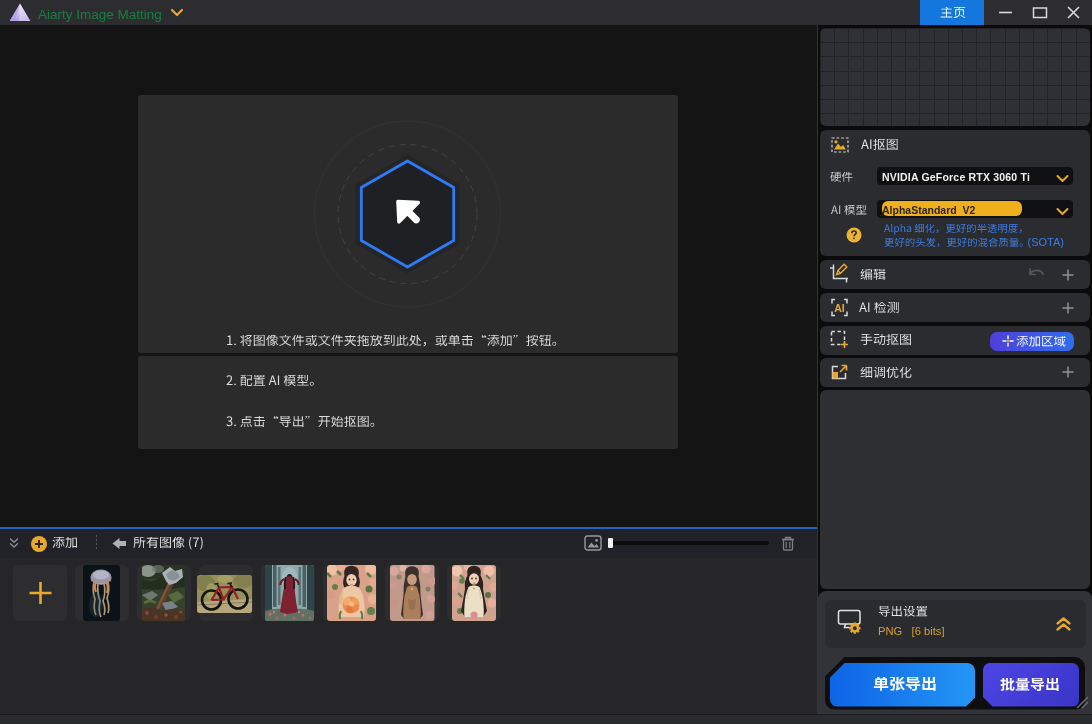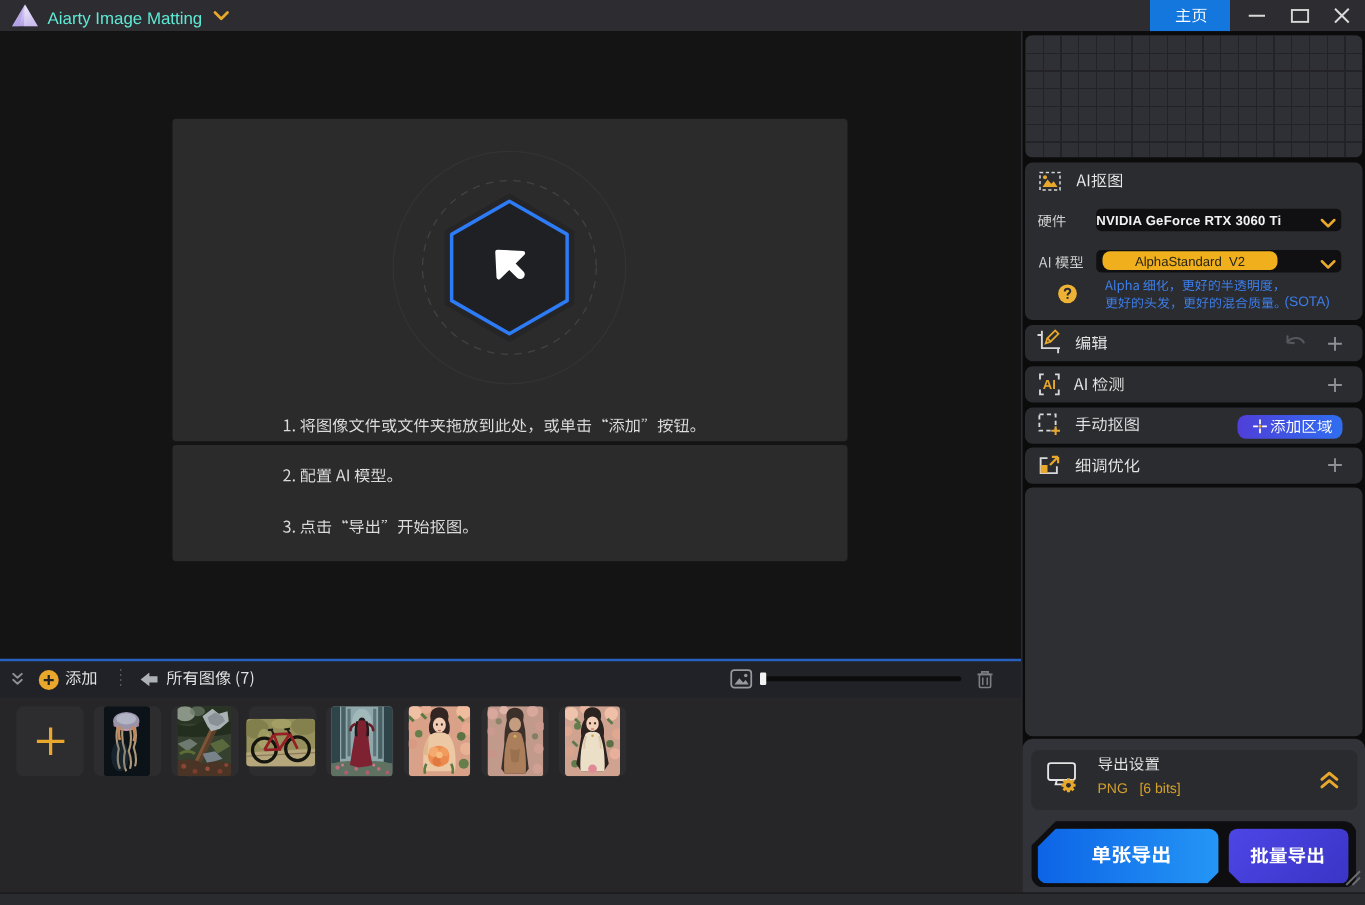--- a/index.html
+++ b/index.html
@@ -25,21 +25,21 @@
         <linearGradient id="lg1" x1="0" y1="0" x2="0.6" y2="1">
 <stop offset="0" stop-color="#f3eefc"></stop>
           <stop offset="0.55" stop-color="#cfc2f0"></stop>
           <stop offset="1" stop-color="#ab96e4"></stop>
         </linearGradient>
       </defs>
 <path d="M11 0.5 L21.3 18 L0.7 18 Z" fill="url(#lg1)" stroke="none"></path>
 <path d="M11 0.5 L21.3 18 L10 18 Z" fill="#fff" opacity="0.38"></path>
 <path d="M11 0.5 L6.2 18 L0.7 18 Z" fill="#ab97e2" opacity="0.6"></path>
 </svg>
-    <div class="abs" style="left:38px;top:1.5px;height:25px;line-height:25px;font-size:13.5px;color:#5eead4">Aiarty Image Matting</div>
+    <div class="abs" style="left:38px;top:1.5px;height:25px;line-height:25px;font-size:13.5px;color:#15803d">Aiarty Image Matting</div>
     <svg class="abs" style="left:170px;top:8px" width="14" height="10" viewBox="0 0 14 10">
       <path d="M2 2 L7 7 L12 2" stroke="#e8a82c" stroke-width="2.2" fill="none" stroke-linecap="round" stroke-linejoin="round"></path>
     </svg>
     <div class="abs" style="left:920px;top:0;width:64px;height:25px;background:#1477dd"></div>
     <div class="abs" style="left:939.5px;top:7px"><svg width="28" height="18" viewBox="0 0 28 18">
         <path fill="#ffffff" transform="translate(0,10.0)" d="M4.9 -10.3C5.7 -9.8 6.6 -8.9 7.1 -8.3H1.3V-7.4H6V-4.5H1.9V-3.6H6V-0.4H0.7V0.6H12.3V-0.4H7V-3.6H11.1V-4.5H7V-7.4H11.7V-8.3H7.4L8.1 -8.8C7.5 -9.4 6.5 -10.3 5.7 -10.9ZM19 -6V-3.7C19 -2.3 18.5 -0.7 13.7 0.2C13.9 0.5 14.1 0.8 14.2 1C19.3 -0.1 20 -1.9 20 -3.6V-6ZM20.1 -1.4C21.6 -0.7 23.6 0.4 24.5 1.1L25.1 0.3C24.1 -0.4 22.1 -1.4 20.7 -2.1ZM15.2 -7.7V-1.7H16.2V-6.8H22.9V-1.7H23.9V-7.7H19.2C19.5 -8.2 19.7 -8.7 20 -9.3H25.2V-10.2H14V-9.3H18.8C18.7 -8.8 18.4 -8.2 18.2 -7.7Z"></path>
       </svg></div>
     <svg class="abs" style="left:995px;top:0" width="97" height="25" viewBox="0 0 97 25">
 <path d="M4 12.5 H17" stroke="#d9d9d9" stroke-width="1.6"></path>
 <rect x="38.5" y="8" width="13" height="9.5" fill="none" stroke="#d9d9d9" stroke-width="1.5"></rect>
@@ -261,30 +261,30 @@
 <path d="M3 12.5 L7 6.5 L10 10 L12 8 L15 12.5 Z" fill="#e8a82c"></path>
 <circle cx="5" cy="4.8" r="1.6" fill="#e8a82c"></circle>
 </svg>
     <div class="abs" style="left:861px;top:139.2px"><svg width="39" height="18" viewBox="0 0 39 18">
         <path fill="#e8e8e8" transform="translate(0,10.0)" d="M0.1 0H1.3L2.2 -2.9H5.7L6.6 0H7.9L4.6 -9.5H3.3ZM2.5 -3.9 3 -5.3C3.3 -6.4 3.6 -7.4 3.9 -8.6H4C4.3 -7.4 4.6 -6.4 4.9 -5.3L5.4 -3.9ZM9.2 0H10.4V-9.5H9.2ZM23.9 -10.2H17.1V0.5H24.2V-0.4H18V-9.3H23.9ZM14.1 -10.9V-8.3H12.3V-7.4H14.1V-4.5C13.4 -4.4 12.7 -4.2 12.2 -4L12.4 -3.1L14.1 -3.6V-0.2C14.1 0 14 0.1 13.8 0.1C13.7 0.1 13.1 0.1 12.5 0.1C12.6 0.3 12.7 0.7 12.8 1C13.7 1 14.2 0.9 14.6 0.8C14.9 0.7 15 0.4 15 -0.2V-3.9L16.7 -4.4L16.5 -5.3L15 -4.8V-7.4H16.5V-8.3H15V-10.9ZM22.3 -8.5C22 -7.5 21.6 -6.6 21.1 -5.7C20.5 -6.6 19.8 -7.4 19.1 -8.2L18.4 -7.7C19.1 -6.9 19.9 -5.8 20.6 -4.8C19.9 -3.6 19.1 -2.5 18.3 -1.7C18.5 -1.5 18.8 -1.2 19 -1C19.8 -1.8 20.5 -2.8 21.2 -4C21.8 -3 22.4 -2.1 22.7 -1.4L23.5 -1.9C23.1 -2.7 22.5 -3.8 21.7 -4.9C22.3 -5.9 22.8 -7.1 23.2 -8.3ZM29.6 -3.6C30.6 -3.4 32 -3 32.7 -2.6L33.1 -3.2C32.4 -3.6 31 -4 30 -4.2ZM28.3 -2C30.1 -1.8 32.3 -1.2 33.6 -0.8L34 -1.5C32.7 -1.9 30.5 -2.4 28.7 -2.6ZM25.8 -10.3V1H26.7V0.5H35.7V1H36.6V-10.3ZM26.7 -0.4V-9.5H35.7V-0.4ZM30.1 -9.2C29.4 -8.1 28.3 -7.1 27.2 -6.5C27.4 -6.3 27.8 -6 27.9 -5.9C28.3 -6.1 28.7 -6.4 29.1 -6.8C29.5 -6.4 30 -6 30.5 -5.6C29.4 -5.1 28.1 -4.7 27 -4.5C27.1 -4.3 27.4 -3.9 27.4 -3.7C28.7 -4 30.1 -4.5 31.3 -5.1C32.4 -4.6 33.6 -4.1 34.9 -3.8C35 -4.1 35.2 -4.4 35.4 -4.6C34.3 -4.8 33.1 -5.1 32.1 -5.6C33.1 -6.3 33.9 -7 34.5 -7.9L33.9 -8.2L33.7 -8.2H30.4C30.6 -8.4 30.8 -8.7 30.9 -8.9ZM29.6 -7.3 29.7 -7.4H33.1C32.6 -6.9 32 -6.4 31.3 -6C30.6 -6.4 30.1 -6.9 29.6 -7.3Z"></path>
       </svg></div>
     <div class="abs" style="left:830px;top:171.7px"><svg width="25" height="16" viewBox="0 0 25 16">
         <path fill="#cfcfcf" transform="translate(0,8.9)" d="M4.9 -7.3V-2.9H7.3C7.2 -2.4 7 -1.8 6.7 -1.3C6.3 -1.7 5.9 -2.1 5.7 -2.6L5 -2.4C5.3 -1.8 5.7 -1.2 6.2 -0.8C5.7 -0.3 5.1 0 4.1 0.3C4.3 0.4 4.6 0.8 4.7 0.9C5.6 0.6 6.3 0.2 6.8 -0.3C7.8 0.4 9.1 0.8 10.6 0.9C10.7 0.7 10.9 0.4 11.1 0.2C9.6 0.1 8.3 -0.3 7.3 -0.9C7.8 -1.5 8 -2.2 8.1 -2.9H10.7V-7.3H8.2V-8.4H10.9V-9.2H4.7V-8.4H7.3V-7.3ZM5.7 -4.8H7.3V-4.2L7.3 -3.6H5.7ZM8.2 -3.6 8.2 -4.2V-4.8H9.9V-3.6ZM5.7 -6.6H7.3V-5.5H5.7ZM8.2 -6.6H9.9V-5.5H8.2ZM0.6 -9.1V-8.3H2C1.7 -6.5 1.2 -4.9 0.4 -3.8C0.5 -3.6 0.7 -3 0.8 -2.8C1 -3.1 1.2 -3.4 1.4 -3.8V0.4H2.1V-0.5H4.4V-5.5H2.1C2.4 -6.4 2.7 -7.3 2.8 -8.3H4.5V-9.1ZM2.1 -4.7H3.6V-1.3H2.1ZM15.1 -3.9V-3.1H18.4V0.9H19.3V-3.1H22.5V-3.9H19.3V-6.5H22V-7.3H19.3V-9.5H18.4V-7.3H16.9C17.1 -7.8 17.2 -8.4 17.3 -8.9L16.5 -9.1C16.2 -7.6 15.7 -6.1 15.1 -5.1C15.3 -5 15.6 -4.8 15.8 -4.7C16.1 -5.2 16.4 -5.8 16.6 -6.5H18.4V-3.9ZM14.6 -9.6C14 -7.9 12.9 -6.2 11.9 -5C12 -4.8 12.3 -4.4 12.4 -4.2C12.7 -4.6 13.1 -5 13.4 -5.5V0.9H14.2V-6.9C14.7 -7.7 15.1 -8.5 15.4 -9.4Z"></path>
       </svg></div>
     <div class="dd" style="left:877px;top:166.5px"></div>
-    <div class="abs" style="left:877px;top:170.5px;width:158px;font-size:10.5px;font-weight:bold;letter-spacing:0.2px;color:#f2f2f2">NVIDIA GeForce RTX 3060 Ti</div>
+    <div class="abs" style="left:877px;top:170.5px;width:158px;text-align:center;font-size:10.5px;font-weight:bold;letter-spacing:0.2px;color:#f2f2f2">NVIDIA GeForce RTX 3060 Ti</div>
     <svg class="abs" style="left:1055px;top:173.8px" width="15" height="10" viewBox="0 0 15 10">
       <path d="M2.5 2 L7.5 7 L12.5 2" stroke="#e8a82c" stroke-width="2" fill="none" stroke-linecap="round" stroke-linejoin="round"></path>
     </svg>
     <div class="abs" style="left:831px;top:205.4px"><svg width="37" height="16" viewBox="0 0 37 16">
         <path fill="#cfcfcf" transform="translate(0,8.9)" d="M0 0H1.1L1.9 -2.6H5L5.8 0H6.9L4.1 -8.4H2.9ZM2.2 -3.4 2.6 -4.7C2.9 -5.7 3.2 -6.6 3.4 -7.6H3.5C3.8 -6.6 4 -5.7 4.3 -4.7L4.7 -3.4ZM8.2 0H9.2V-8.4H8.2ZM18.4 -4.8H22.4V-4H18.4ZM18.4 -6.2H22.4V-5.4H18.4ZM21.4 -9.7V-8.7H19.6V-9.7H18.8V-8.7H17.1V-8H18.8V-7.1H19.6V-8H21.4V-7.1H22.2V-8H23.8V-8.7H22.2V-9.7ZM17.6 -6.9V-3.3H19.9C19.9 -3 19.8 -2.7 19.7 -2.4H16.8V-1.6H19.5C19 -0.7 18.2 -0.1 16.5 0.2C16.7 0.4 16.9 0.7 17 0.9C19 0.4 19.9 -0.4 20.4 -1.6C21 -0.3 22 0.5 23.5 0.9C23.6 0.7 23.9 0.4 24 0.2C22.7 -0.1 21.8 -0.7 21.2 -1.6H23.8V-2.4H20.6C20.7 -2.7 20.7 -3 20.7 -3.3H23.2V-6.9ZM14.9 -9.7V-7.4H13.5V-6.6H14.9V-6.6C14.6 -5.1 14 -3.2 13.3 -2.3C13.5 -2.1 13.7 -1.7 13.8 -1.4C14.2 -2.1 14.6 -3.2 14.9 -4.3V0.9H15.8V-5C16.1 -4.4 16.4 -3.7 16.6 -3.3L17.1 -3.9C17 -4.3 16.1 -5.7 15.8 -6.2V-6.6H17V-7.4H15.8V-9.7ZM31.7 -9V-5.2H32.5V-9ZM33.9 -9.6V-4.5C33.9 -4.3 33.8 -4.3 33.7 -4.2C33.5 -4.2 32.9 -4.2 32.3 -4.3C32.4 -4 32.5 -3.7 32.5 -3.5C33.4 -3.5 33.9 -3.5 34.3 -3.6C34.6 -3.7 34.7 -4 34.7 -4.4V-9.6ZM28.9 -8.4V-6.8H27.5V-6.9V-8.4ZM25.2 -6.8V-6.1H26.6C26.5 -5.3 26.1 -4.5 25.1 -3.9C25.3 -3.8 25.6 -3.5 25.7 -3.3C26.9 -4 27.3 -5.1 27.4 -6.1H28.9V-3.6H29.7V-6.1H31V-6.8H29.7V-8.4H30.8V-9.2H25.6V-8.4H26.7V-6.9V-6.8ZM29.8 -3.8V-2.5H26.2V-1.7H29.8V-0.3H25V0.5H35.4V-0.3H30.7V-1.7H34.2V-2.5H30.7V-3.8Z"></path>
       </svg></div>
     <div class="dd" style="left:877px;top:200px"></div>
     <div class="abs" style="left:882px;top:201.2px;width:140px;height:15.3px;background:#f0b01e;border-radius:6px"></div>
-    <div class="abs" style="left:882px;top:204.3px;width:140px;text-align:center;font-size:10.5px;font-weight:normal;color:#2a2415;white-space:pre">AlphaStandard  V2</div>
+    <div class="abs" style="left:882px;top:204.3px;width:140px;font-size:10.5px;font-weight:bold;color:#2a2415;white-space:pre">AlphaStandard  V2</div>
     <svg class="abs" style="left:1055px;top:206.8px" width="15" height="10" viewBox="0 0 15 10">
       <path d="M2.5 2 L7.5 7 L12.5 2" stroke="#e8a82c" stroke-width="2" fill="none" stroke-linecap="round" stroke-linejoin="round"></path>
     </svg>
     <svg class="abs" style="left:846px;top:227px" width="16" height="16" viewBox="0 0 16 16">
       <circle cx="8" cy="8" r="7.5" fill="#eeb234"></circle>
       <path d="M5.8 6.2 C5.8 4.8 6.8 4 8 4 C9.3 4 10.2 4.8 10.2 6 C10.2 7.4 8 7.6 8 9.3" stroke="#2b2c30" stroke-width="1.6" fill="none"></path>
       <rect x="7.3" y="10.6" width="1.5" height="1.5" fill="#2b2c30"></rect>
     </svg>
     <div class="abs" style="left:883.5px;top:224.2px"><svg width="146" height="15" viewBox="0 0 146 15">
         <path fill="#3d7de8" transform="translate(0,8.0)" d="M0 0H1L1.7 -2.3H4.5L5.3 0H6.3L3.7 -7.6H2.6ZM2 -3.1 2.4 -4.3C2.6 -5.1 2.9 -5.9 3.1 -6.8H3.2C3.4 -6 3.7 -5.1 3.9 -4.3L4.3 -3.1ZM8.3 0.1C8.5 0.1 8.7 0.1 8.8 0.1L8.7 -0.7C8.6 -0.7 8.5 -0.7 8.5 -0.7C8.4 -0.7 8.2 -0.8 8.2 -1.1V-8.3H7.3V-1.1C7.3 -0.3 7.6 0.1 8.3 0.1ZM10.2 2.4H11.2V0.5L11.2 -0.5C11.7 -0.1 12.2 0.1 12.7 0.1C14 0.1 15.2 -1 15.2 -2.9C15.2 -4.7 14.4 -5.8 12.9 -5.8C12.3 -5.8 11.6 -5.4 11.1 -5H11.1L11 -5.6H10.2ZM12.6 -0.7C12.2 -0.7 11.7 -0.8 11.2 -1.2V-4.2C11.7 -4.7 12.2 -5 12.7 -5C13.8 -5 14.2 -4.2 14.2 -2.9C14.2 -1.5 13.5 -0.7 12.6 -0.7ZM16.7 0H17.6V-4.1C18.2 -4.7 18.6 -5 19.2 -5C19.9 -5 20.2 -4.5 20.2 -3.5V0H21.2V-3.6C21.2 -5 20.7 -5.8 19.5 -5.8C18.7 -5.8 18.1 -5.4 17.6 -4.8L17.6 -6V-8.3H16.7ZM24.3 0.1C25 0.1 25.6 -0.2 26.2 -0.7H26.2L26.3 0H27.1V-3.5C27.1 -4.9 26.5 -5.8 25.1 -5.8C24.2 -5.8 23.4 -5.4 22.9 -5.1L23.3 -4.4C23.7 -4.7 24.3 -5 24.9 -5C25.9 -5 26.1 -4.3 26.1 -3.6C23.7 -3.3 22.7 -2.7 22.7 -1.5C22.7 -0.4 23.3 0.1 24.3 0.1ZM24.6 -0.6C24 -0.6 23.6 -0.9 23.6 -1.5C23.6 -2.3 24.2 -2.7 26.1 -2.9V-1.4C25.6 -0.9 25.1 -0.6 24.6 -0.6ZM30.6 -0.6 30.7 0.2C31.8 0 33.1 -0.2 34.5 -0.5L34.4 -1.2C33 -1 31.6 -0.7 30.6 -0.6ZM30.8 -4.4C31 -4.5 31.3 -4.5 32.7 -4.7C32.2 -4 31.7 -3.5 31.5 -3.3C31.1 -2.9 30.9 -2.7 30.6 -2.6C30.7 -2.4 30.8 -2.1 30.9 -1.9C31.1 -2 31.5 -2.1 34.5 -2.6C34.4 -2.8 34.4 -3.1 34.4 -3.3L32.1 -2.9C33 -3.8 33.8 -4.9 34.6 -6L33.9 -6.4C33.7 -6.1 33.5 -5.7 33.3 -5.4L31.7 -5.3C32.4 -6.2 33.1 -7.3 33.6 -8.5L32.8 -8.8C32.3 -7.5 31.5 -6.2 31.2 -5.8C31 -5.5 30.8 -5.2 30.6 -5.2C30.6 -5 30.8 -4.6 30.8 -4.4ZM37 -0.7H35.5V-3.7H37ZM37.7 -0.7V-3.7H39.1V-0.7ZM34.7 -8.2V0.7H35.5V0H39.1V0.6H39.9V-8.2ZM37 -4.4H35.5V-7.4H37ZM37.7 -4.4V-7.4H39.1V-4.4ZM49.6 -7.2C48.9 -6.1 47.9 -5.1 46.8 -4.2V-8.5H46V-3.6C45.3 -3.1 44.6 -2.7 44 -2.4C44.2 -2.2 44.4 -2 44.5 -1.8C45 -2 45.5 -2.3 46 -2.6V-0.8C46 0.3 46.3 0.6 47.3 0.6C47.6 0.6 49 0.6 49.2 0.6C50.3 0.6 50.5 -0 50.6 -2C50.4 -2 50.1 -2.2 49.8 -2.4C49.8 -0.6 49.7 -0.1 49.2 -0.1C48.8 -0.1 47.7 -0.1 47.4 -0.1C46.9 -0.1 46.8 -0.2 46.8 -0.8V-3.2C48.2 -4.2 49.4 -5.4 50.4 -6.7ZM43.9 -8.7C43.2 -7.1 42.2 -5.6 41.1 -4.6C41.2 -4.4 41.5 -4 41.6 -3.8C42 -4.2 42.4 -4.7 42.8 -5.2V0.8H43.6V-6.4C44 -7.1 44.4 -7.8 44.6 -8.5ZM52.7 1.1C53.7 0.7 54.5 -0.1 54.5 -1.2C54.5 -2 54.1 -2.4 53.6 -2.4C53.1 -2.4 52.8 -2.2 52.8 -1.7C52.8 -1.2 53.1 -1 53.6 -1L53.7 -1C53.7 -0.3 53.2 0.2 52.4 0.6ZM64 -2.5 63.4 -2.2C63.7 -1.6 64.2 -1.1 64.7 -0.7C64 -0.4 63.1 -0.1 61.9 0.2C62.1 0.3 62.3 0.7 62.4 0.8C63.7 0.6 64.7 0.2 65.4 -0.3C66.8 0.5 68.7 0.7 71.2 0.8C71.2 0.5 71.4 0.2 71.5 0C69.2 -0 67.4 -0.2 66 -0.8C66.6 -1.3 66.9 -1.9 67 -2.6H70.5V-6.6H67.1V-7.5H71.1V-8.2H62.1V-7.5H66.3V-6.6H63V-2.6H66.2C66 -2.1 65.8 -1.6 65.3 -1.2C64.8 -1.5 64.4 -1.9 64 -2.5ZM63.8 -4.3H66.3V-3.9C66.3 -3.6 66.3 -3.4 66.3 -3.2H63.8ZM67.1 -3.2C67.1 -3.4 67.1 -3.6 67.1 -3.8V-4.3H69.7V-3.2ZM63.8 -5.9H66.3V-4.9H63.8ZM67.1 -5.9H69.7V-4.9H67.1ZM72.5 -3C73 -2.7 73.6 -2.2 74.2 -1.8C73.6 -0.9 72.9 -0.2 72.1 0.2C72.3 0.3 72.5 0.6 72.6 0.8C73.5 0.3 74.2 -0.3 74.8 -1.3C75.2 -0.9 75.6 -0.4 75.8 -0.1L76.4 -0.8C76.1 -1.1 75.7 -1.5 75.2 -2C75.7 -3.1 76.1 -4.6 76.3 -6.5L75.8 -6.6L75.6 -6.6H74.1C74.3 -7.3 74.4 -8 74.5 -8.7L73.7 -8.7C73.6 -8.1 73.5 -7.3 73.4 -6.6H72.2V-5.9H73.2C73 -4.8 72.7 -3.8 72.5 -3ZM75.4 -5.9C75.3 -4.5 75 -3.4 74.5 -2.5C74.2 -2.8 73.7 -3.1 73.4 -3.3C73.6 -4.1 73.8 -5 74 -5.9ZM78.7 -5.5V-4.3H76.3V-3.6H78.7V-0.1C78.7 0 78.6 0.1 78.5 0.1C78.3 0.1 77.7 0.1 77.1 0.1C77.2 0.3 77.4 0.6 77.4 0.8C78.2 0.8 78.7 0.8 79.1 0.7C79.4 0.6 79.5 0.4 79.5 -0.1V-3.6H81.8V-4.3H79.5V-5.3C80.2 -6 81 -6.8 81.5 -7.6L81 -8L80.8 -8H76.8V-7.2H80.2C79.8 -6.6 79.2 -6 78.7 -5.5ZM88 -4.4C88.5 -3.6 89.2 -2.6 89.6 -2L90.2 -2.4C89.9 -3 89.2 -4 88.6 -4.7ZM84.7 -8.8C84.6 -8.3 84.5 -7.6 84.3 -7.1H83.1V0.6H83.8V-0.3H86.7V-7.1H85C85.2 -7.5 85.4 -8.1 85.6 -8.6ZM83.8 -6.4H86V-4.2H83.8ZM83.8 -1V-3.5H86V-1ZM88.4 -8.8C88.1 -7.3 87.5 -5.9 86.8 -5C87 -4.9 87.3 -4.7 87.5 -4.5C87.8 -5 88.2 -5.7 88.5 -6.4H91.1C91 -2.2 90.8 -0.6 90.5 -0.2C90.4 -0.1 90.3 -0.1 90.1 -0.1C89.8 -0.1 89.2 -0.1 88.5 -0.1C88.6 0.1 88.7 0.4 88.8 0.6C89.3 0.6 90 0.7 90.3 0.6C90.7 0.6 90.9 0.5 91.2 0.2C91.6 -0.3 91.7 -1.9 91.9 -6.7C91.9 -6.8 91.9 -7.1 91.9 -7.1H88.7C88.9 -7.6 89.1 -8.1 89.2 -8.6ZM94.2 -8.2C94.6 -7.4 95.1 -6.4 95.3 -5.8L96.1 -6.2C95.9 -6.8 95.4 -7.7 94.9 -8.5ZM100.7 -8.5C100.4 -7.8 99.9 -6.7 99.4 -6.1L100.1 -5.8C100.6 -6.4 101.1 -7.4 101.5 -8.2ZM97.4 -8.7V-5.4H93.8V-4.6H97.4V-2.9H93.2V-2.1H97.4V0.8H98.2V-2.1H102.5V-2.9H98.2V-4.6H101.9V-5.4H98.2V-8.7ZM103.7 -8C104.3 -7.4 105 -6.7 105.3 -6.2L105.9 -6.7C105.6 -7.2 104.9 -7.9 104.2 -8.4ZM111.9 -8.6C110.7 -8.3 108.4 -8.1 106.5 -8C106.6 -7.9 106.7 -7.6 106.7 -7.5C107.5 -7.5 108.3 -7.5 109.2 -7.6V-6.8H106.3V-6.2H108.7C108 -5.5 106.9 -4.8 106 -4.5C106.1 -4.3 106.3 -4.1 106.4 -3.9C107.4 -4.3 108.5 -5 109.2 -5.8V-4.4H109.9V-5.9C110.6 -5.1 111.7 -4.3 112.6 -4C112.7 -4.1 112.9 -4.4 113.1 -4.5C112.1 -4.8 111.1 -5.5 110.4 -6.2H112.9V-6.8H109.9V-7.7C110.9 -7.8 111.7 -7.9 112.4 -8ZM107.1 -4.2V-3.6H108.3C108.1 -2.5 107.7 -1.6 106.2 -1.2C106.4 -1.1 106.6 -0.8 106.7 -0.6C108.3 -1.2 108.8 -2.2 109 -3.6H110.3C110.2 -3.2 110.1 -2.9 110 -2.7H111.8C111.7 -1.9 111.6 -1.5 111.5 -1.4C111.4 -1.3 111.3 -1.3 111.1 -1.3C111 -1.3 110.5 -1.3 110 -1.4C110.1 -1.2 110.1 -0.9 110.2 -0.8C110.7 -0.7 111.2 -0.7 111.4 -0.7C111.7 -0.8 111.9 -0.8 112.1 -1C112.3 -1.2 112.4 -1.7 112.5 -2.9C112.6 -3 112.6 -3.2 112.6 -3.2H110.9L111.1 -4.2ZM105.6 -4.7H103.6V-4H104.9V-0.9C104.4 -0.7 104 -0.3 103.5 0.2L104 0.8C104.6 0.2 105.2 -0.4 105.5 -0.4C105.8 -0.4 106.1 -0.1 106.5 0.2C107.2 0.6 108.1 0.7 109.3 0.7C110.3 0.7 112 0.7 112.9 0.6C112.9 0.4 113 -0 113.1 -0.2C112 -0.1 110.5 -0 109.3 -0C108.2 -0 107.3 -0.1 106.7 -0.5C106.2 -0.8 105.9 -1 105.6 -1ZM116.9 -4.7V-2.6H115V-4.7ZM116.9 -5.4H115V-7.4H116.9ZM114.3 -8.1V-0.9H115V-1.9H117.7V-8.1ZM122.3 -7.6V-5.8H119.4V-7.6ZM118.6 -8.3V-4.6C118.6 -3 118.5 -1 116.7 0.4C116.9 0.5 117.1 0.7 117.3 0.9C118.5 -0 119 -1.3 119.2 -2.5H122.3V-0.2C122.3 -0 122.2 0.1 122 0.1C121.9 0.1 121.2 0.1 120.5 0C120.7 0.3 120.8 0.6 120.8 0.8C121.7 0.8 122.3 0.8 122.6 0.7C123 0.5 123.1 0.3 123.1 -0.2V-8.3ZM122.3 -5.1V-3.2H119.3C119.4 -3.7 119.4 -4.1 119.4 -4.6V-5.1ZM127.8 -6.7V-5.8H126.2V-5.1H127.8V-3.4H131.9V-5.1H133.6V-5.8H131.9V-6.7H131.1V-5.8H128.6V-6.7ZM131.1 -5.1V-4H128.6V-5.1ZM131.7 -2.1C131.2 -1.6 130.6 -1.1 129.8 -0.8C129.1 -1.2 128.5 -1.6 128.1 -2.1ZM126.3 -2.8V-2.1H127.7L127.3 -2C127.7 -1.4 128.3 -0.9 129 -0.5C128 -0.2 126.9 0 125.8 0.1C125.9 0.3 126.1 0.6 126.1 0.8C127.4 0.6 128.7 0.4 129.8 -0.1C130.8 0.4 132.1 0.7 133.4 0.8C133.5 0.6 133.7 0.3 133.8 0.2C132.7 0.1 131.6 -0.2 130.7 -0.5C131.6 -1 132.4 -1.6 132.8 -2.5L132.4 -2.8L132.2 -2.8ZM128.7 -8.6C128.9 -8.3 129 -8 129.2 -7.7H125.1V-4.9C125.1 -3.3 125.1 -1.1 124.2 0.5C124.4 0.5 124.7 0.7 124.9 0.8C125.8 -0.8 125.9 -3.2 125.9 -4.9V-7H133.7V-7.7H130C129.9 -8 129.7 -8.5 129.5 -8.8ZM135.9 1.1C136.9 0.7 137.7 -0.1 137.7 -1.2C137.7 -2 137.3 -2.4 136.8 -2.4C136.3 -2.4 136 -2.2 136 -1.7C136 -1.2 136.3 -1 136.8 -1L136.9 -1C136.9 -0.3 136.4 0.2 135.6 0.6Z"></path>

